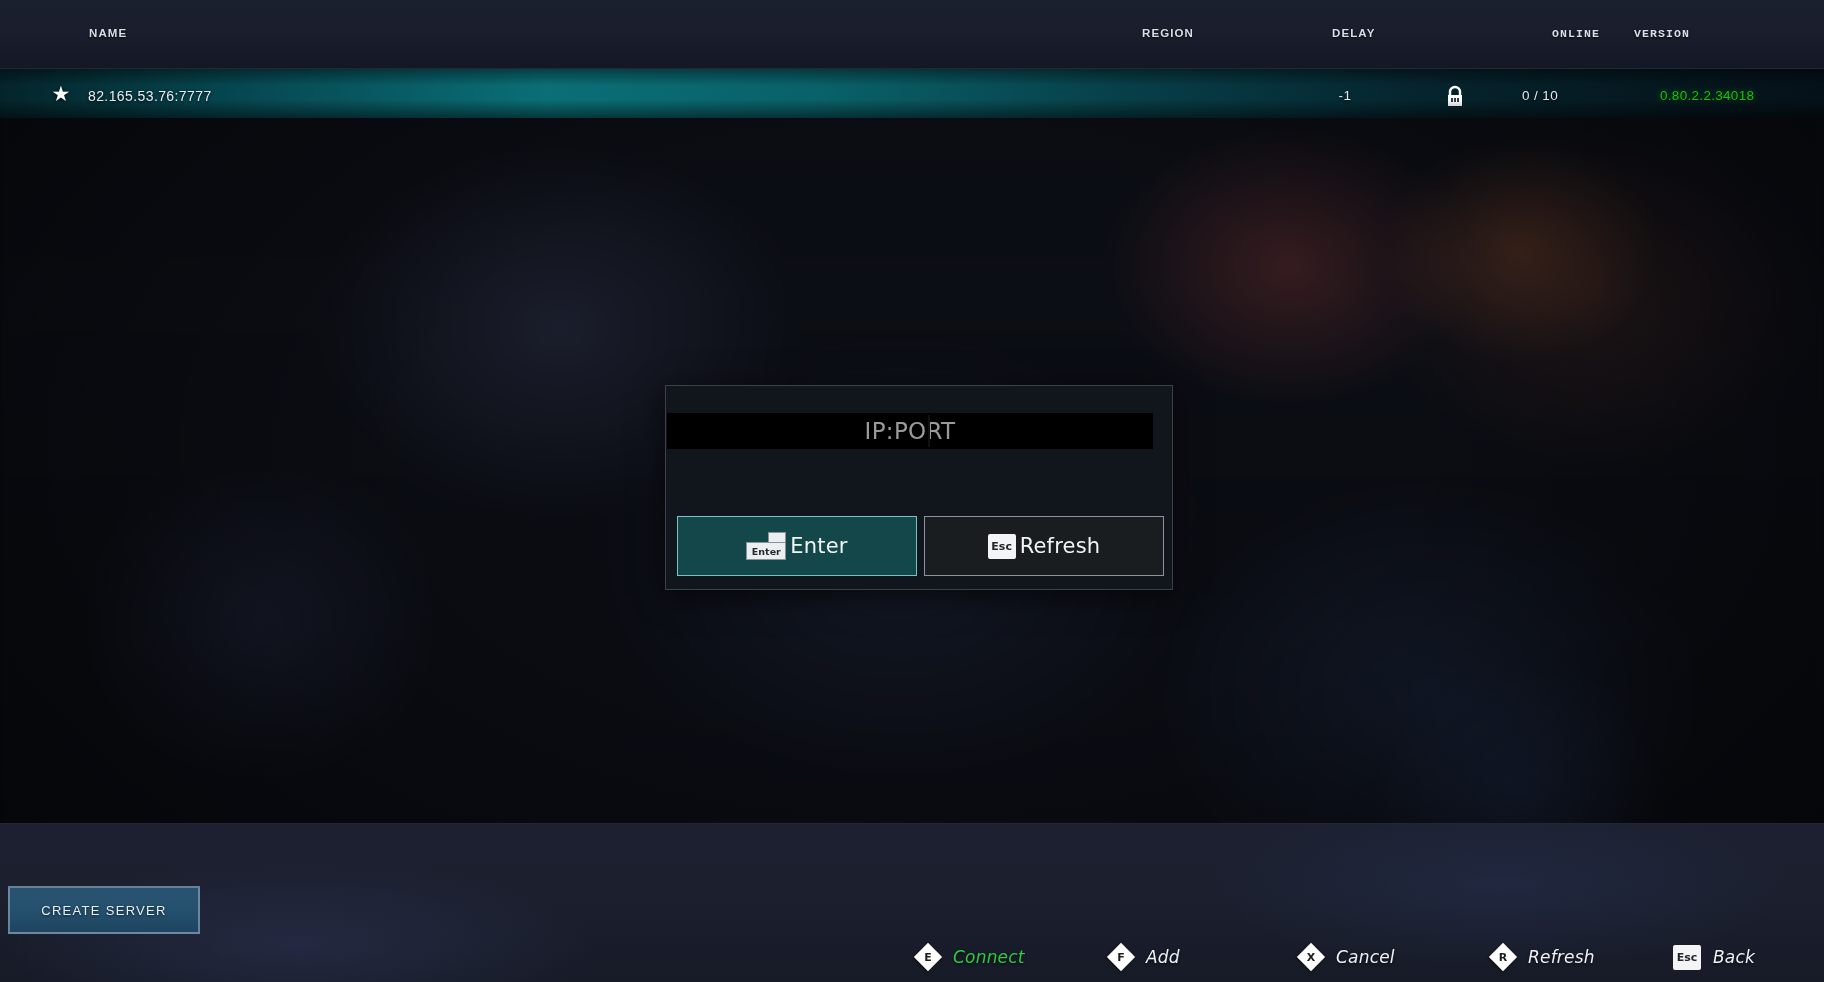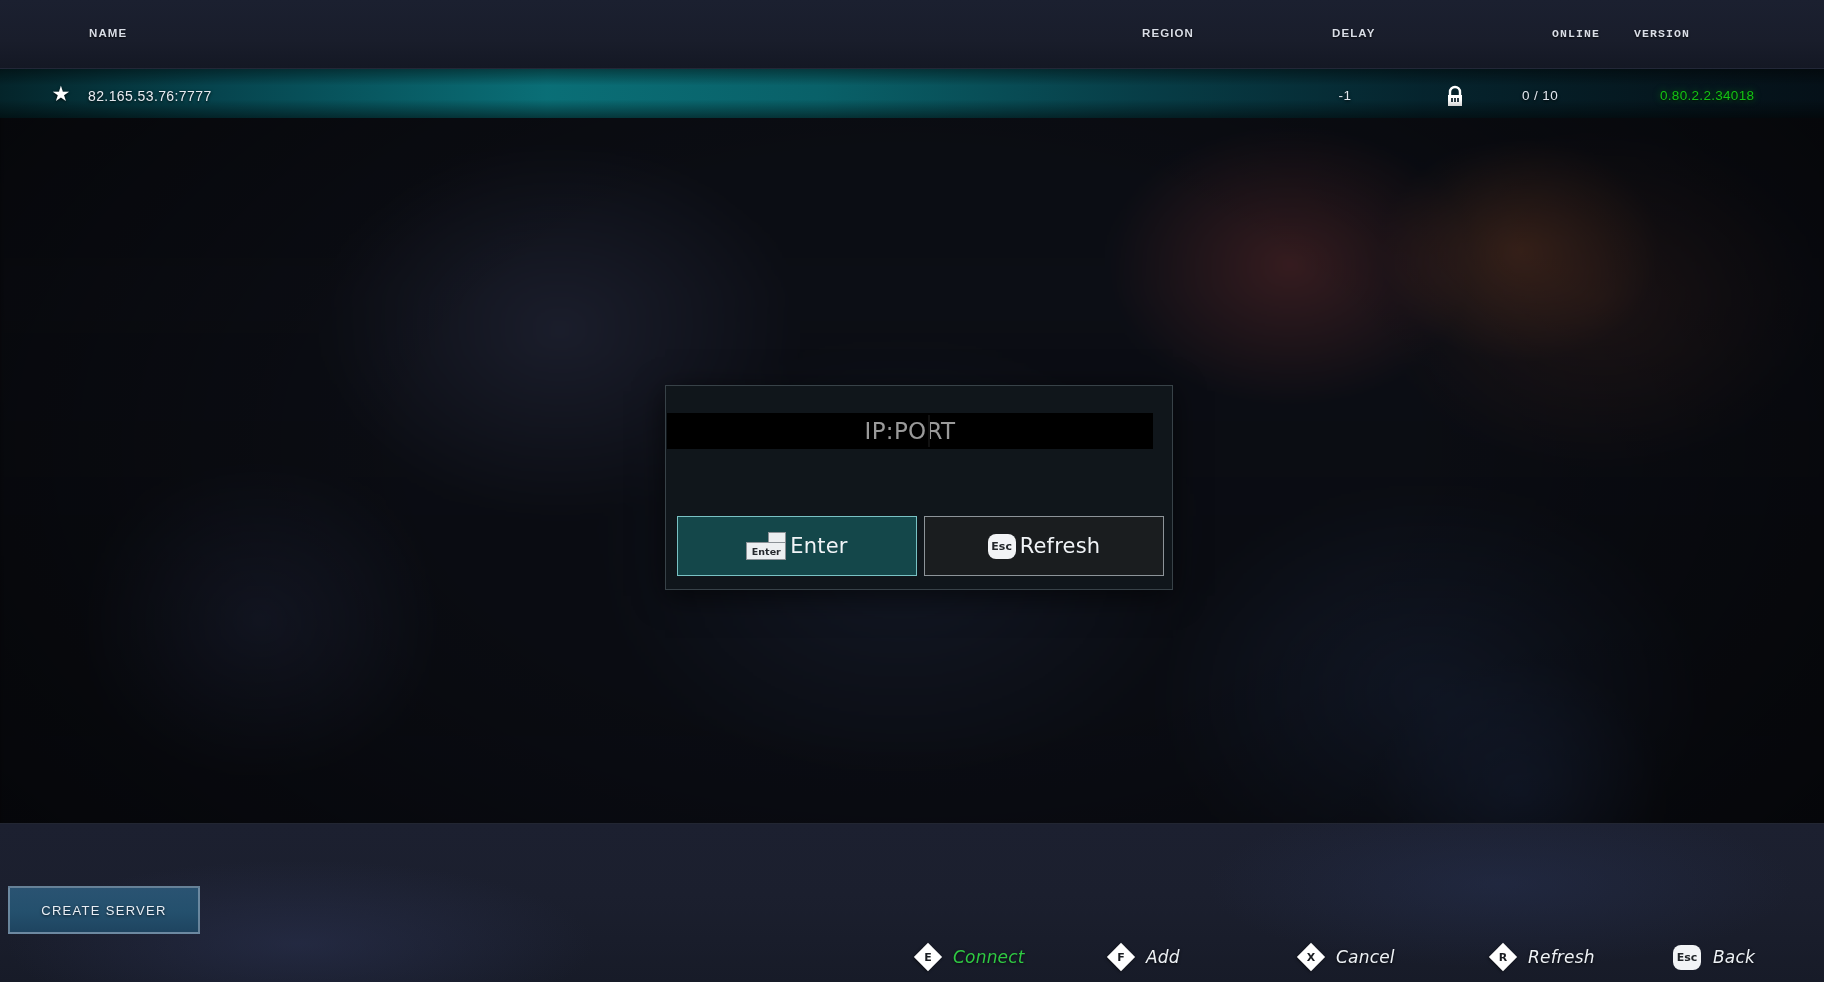--- a/index.html
+++ b/index.html
@@ -151,21 +151,21 @@
     background:#eceff1; border:1px solid #8b9196; border-bottom:none;
   }
   .key-enter .k-bot{
     position:absolute; left:0; top:10px; width:40px; height:18px;
     background:#eceff1; border:1px solid #8b9196;
     font-size:9.5px; font-weight:bold; color:#262a2e;
     display:flex; align-items:center; justify-content:center;
     font-family:"DejaVu Sans", sans-serif;
   }
   .key-sq{
-    width:28px; height:25px; background:#f2f4f6; border-radius:8px;
+    width:28px; height:25px; background:#f2f4f6; border-radius:2px;
     display:flex; align-items:center; justify-content:center;
     font-size:11px; font-weight:bold; color:#23272b;
     font-family:"DejaVu Sans", sans-serif;
   }
 
   
   #bottom-bar{
     position:absolute; left:0; top:823px; width:1824px; height:159px;
     background:linear-gradient(180deg,#1c2030 0%,#1b1f2e 45%,#171b28 100%);
     border-top:1px solid rgba(255,255,255,0.05);

